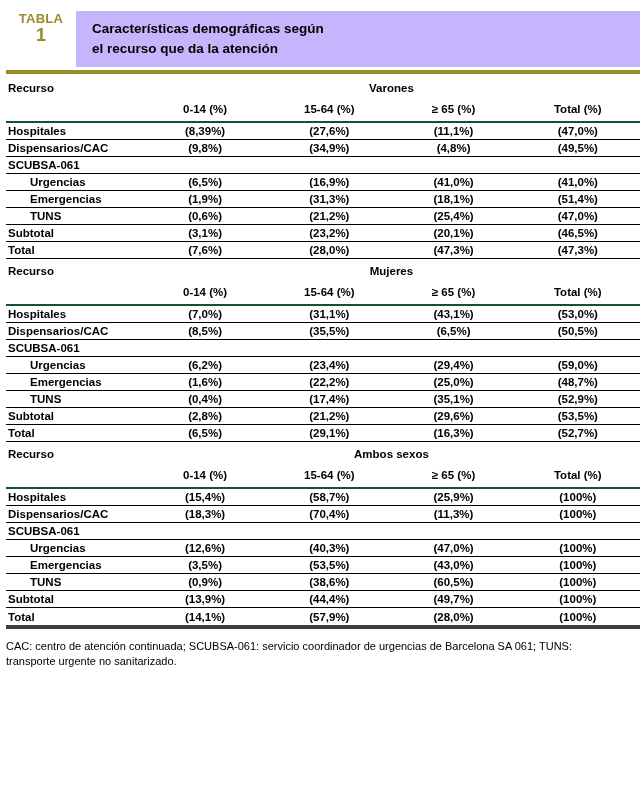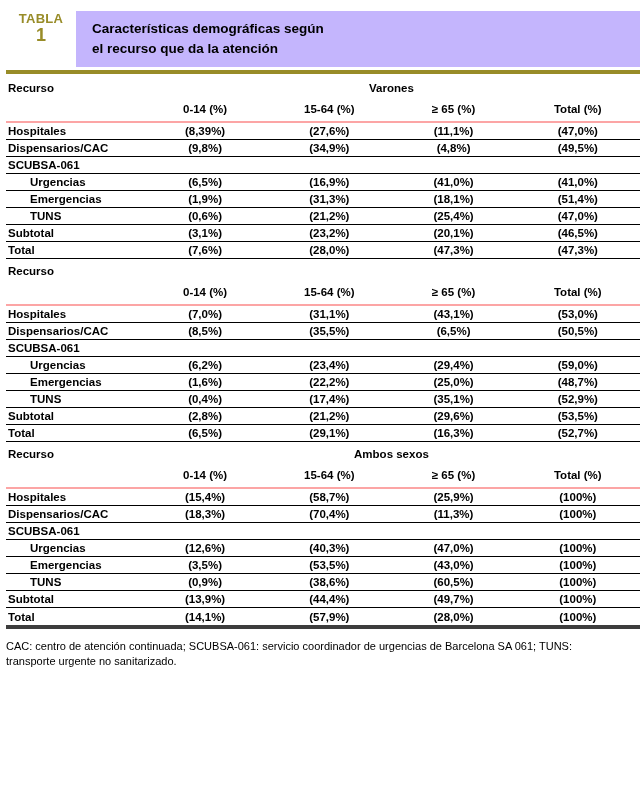--- a/index.html
+++ b/index.html
@@ -59,21 +59,21 @@
     margin: 2px 4px 0 6px;
     border-bottom: 4px solid #3d3d3d;
   }
   .grid {
     display: grid;
     grid-template-columns: 21.6% 19.6% 19.6% 19.6% 19.6%;
     align-items: center;
   }
   .row1 { height: 21px; padding-top: 2px; }
   .row1 .group { grid-column: 2 / 6; text-align: center; }
-  .row2 { height: 26px; border-bottom: 2px solid #fca5a5; }
+  .row2 { height: 26px; border-bottom: 2px solid #14532d; }
   .trow {
     height: 17px;
     border-bottom: 1px solid #000;
     font-weight: bold;
   }
   .table-root .sec:last-child .trow:last-child { border-bottom: none; }
   .c { font-size: 11.5px; white-space: nowrap; overflow: hidden; }
   .bold { font-weight: bold; }
   .val { text-align: center; }
   .lbl { text-align: left; padding-left: 2px; }
@@ -171,20 +171,21 @@
           <div class="c lbl">Total</div>
           <div class="c val">(7,6%)</div>
           <div class="c val">(28,0%)</div>
           <div class="c val">(47,3%)</div>
           <div class="c val">(47,3%)</div>
         </div>
       </div>
       <div class="sec">
         <div class="grid row1">
           <div class="c lbl bold">Recurso</div>
+          <div class="c group bold">Mujeres</div>
         </div>
         <div class="grid row2">
           <div class="c lbl"></div>
           <div class="c val bold">0-14 (%)</div>
           <div class="c val bold">15-64 (%)</div>
           <div class="c val bold">≥ 65 (%)</div>
           <div class="c val bold">Total (%)</div>
         </div>
         <div class="grid trow">
           <div class="c lbl">Hospitales</div>

